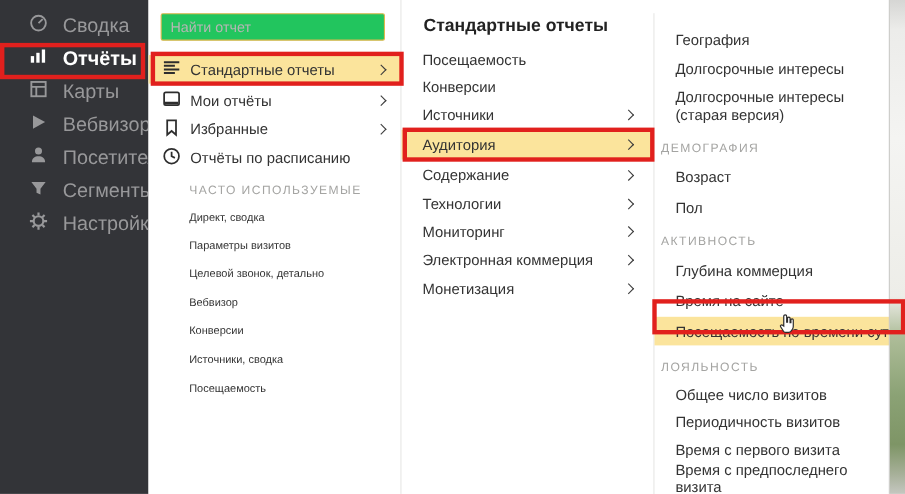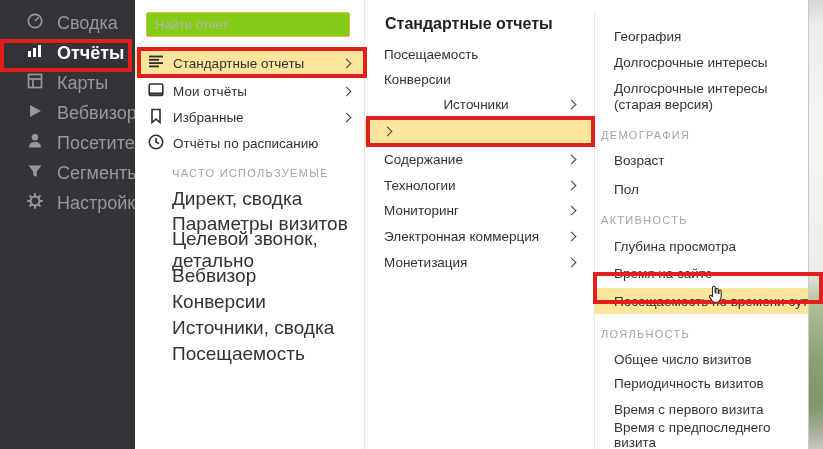--- a/index.html
+++ b/index.html
@@ -37,21 +37,21 @@
     background:linear-gradient(180deg,
       #d6d6d4 0%, #ececea 6%, #f4f4f2 28%, #ededE8 60%,
       #aebd99 68%, #8ba275 80%, #7e9566 90%, #a7b099 96%, #c5c7c0 100%);
   }
 
   
   .search-box {
     position:absolute; left:11px; top:12px; width:204px; height:25px;
     border:1px solid #ddb84e; border-radius:2px;
     font-family:"Liberation Sans", sans-serif;
-    font-size:13px; padding:0 8px; color:#444; outline:none; background:#84cc16;
+    font-size:13px; padding:0 8px; color:#444; outline:none; background:#22c55e;
   }
   .search-box::placeholder { color:#b6b6b4; }
 
   .menu-row {
     position:absolute; left:0; width:229px; height:26px;
     display:flex; align-items:center; padding-left:12px; gap:8px;
     font-size:13.5px; color:#333; cursor:pointer;
   }
   .menu-row .lbl { flex:1 1 auto; }
   .menu-row svg { flex:0 0 auto; }
@@ -64,21 +64,21 @@
   }
 
   .section-title {
     position:absolute; left:37px;
     font-size:11px; letter-spacing:1.3px; color:#a4a4a2;
   }
 
   .plain-item {
     position:absolute; left:0; right:0; height:25px;
     display:flex; align-items:center; padding-left:37px;
-    font-size:19px; color:#333; cursor:pointer;
+    font-size:10px; color:#333; cursor:pointer;
   }
 
   
   .p3-title {
     position:absolute; left:20px; top:15px;
     font-size:16px; font-weight:bold; color:#222;
   }
   .p3-row {
     position:absolute; left:0; right:1px; height:26px;
     display:flex; align-items:center; padding-left:19px;
@@ -236,25 +236,26 @@
 
 <div class="panel panel3">
   <div class="p3-title">Стандартные отчеты</div>
 
   <div class="p3-row" style="top:41px;">
       <span class="lbl">Посещаемость</span>
     </div>
   <div class="p3-row" style="top:66px;">
       <span class="lbl">Конверсии</span>
     </div>
-  <div class="p3-row" style="top:91px;text-align:center;">
+  <div class="p3-row" style="top:91px;">
       <span class="lbl">Источники</span>
       <span class="chev"></span>
     </div>
   <div class="p3-row sel" style="top:118px; height:27px;">
+      <span class="lbl">Аудитория</span>
       <span class="chev"></span>
     </div>
   <div class="p3-row" style="top:146px;">
       <span class="lbl">Содержание</span>
       <span class="chev"></span>
     </div>
   <div class="p3-row" style="top:172px;">
       <span class="lbl">Технологии</span>
       <span class="chev"></span>
     </div>
@@ -284,21 +285,21 @@
     </div>
   <div class="p4-sec" style="top:117px;">ДЕМОГРАФИЯ</div>
   <div class="p4-row" style="top:136px;">
       <span>Возраст</span>
     </div>
   <div class="p4-row" style="top:165px;">
       <span>Пол</span>
     </div>
   <div class="p4-sec" style="top:202px;">АКТИВНОСТЬ</div>
   <div class="p4-row" style="top:222px;">
-      <span>Глубина просмотра</span>
+      <span>Глубина коммерция</span>
     </div>
   <div class="p4-row" style="top:249px;">
       <span>Время на сайте</span>
     </div>
   <div class="p4-row sel" style="top:276px; height:26px; right:-14px;">
       <span>Посещаемость по времени суток</span>
     </div>
   <div class="p4-sec" style="top:316px;">ЛОЯЛЬНОСТЬ</div>
   <div class="p4-row" style="top:335px;">
       <span>Общее число визитов</span>

